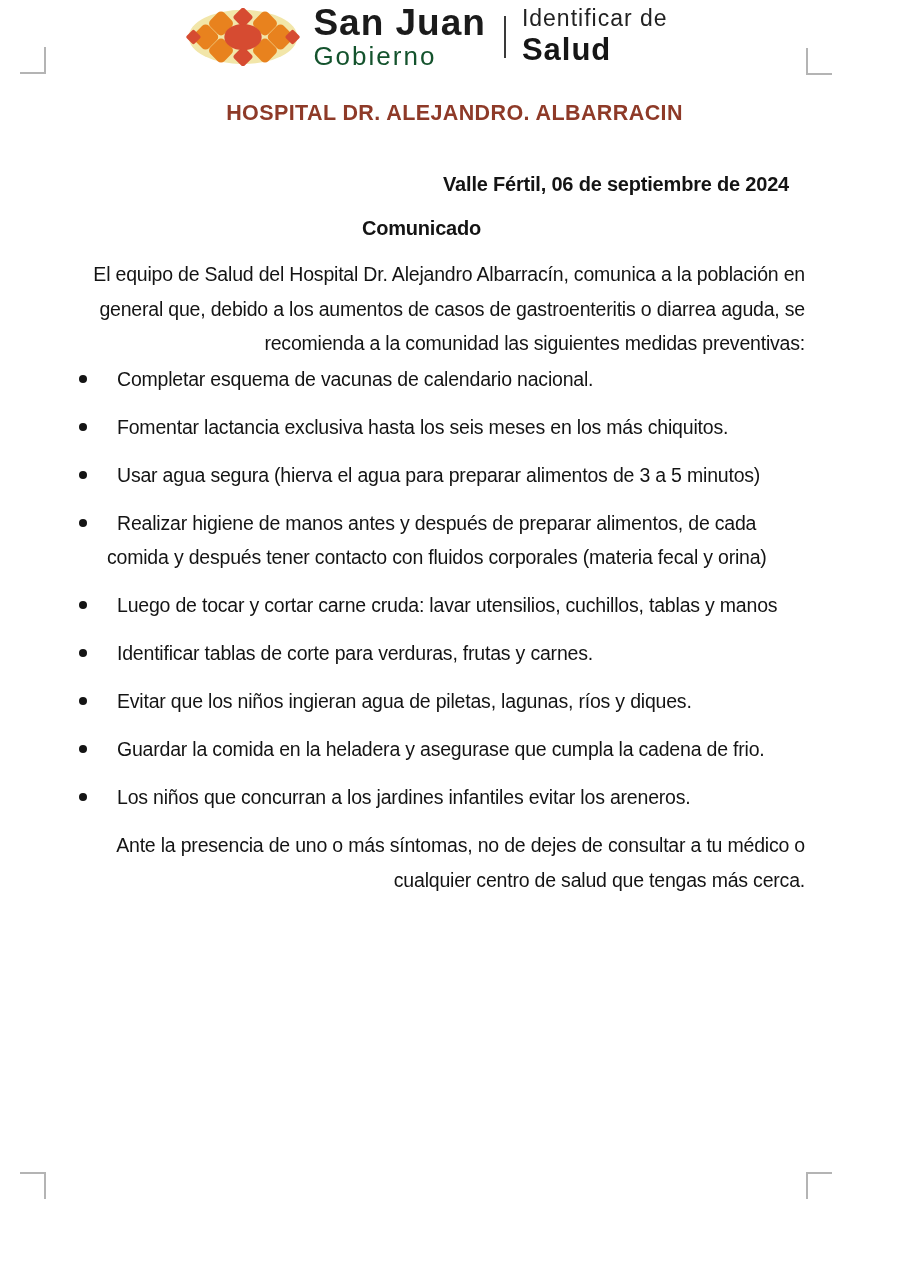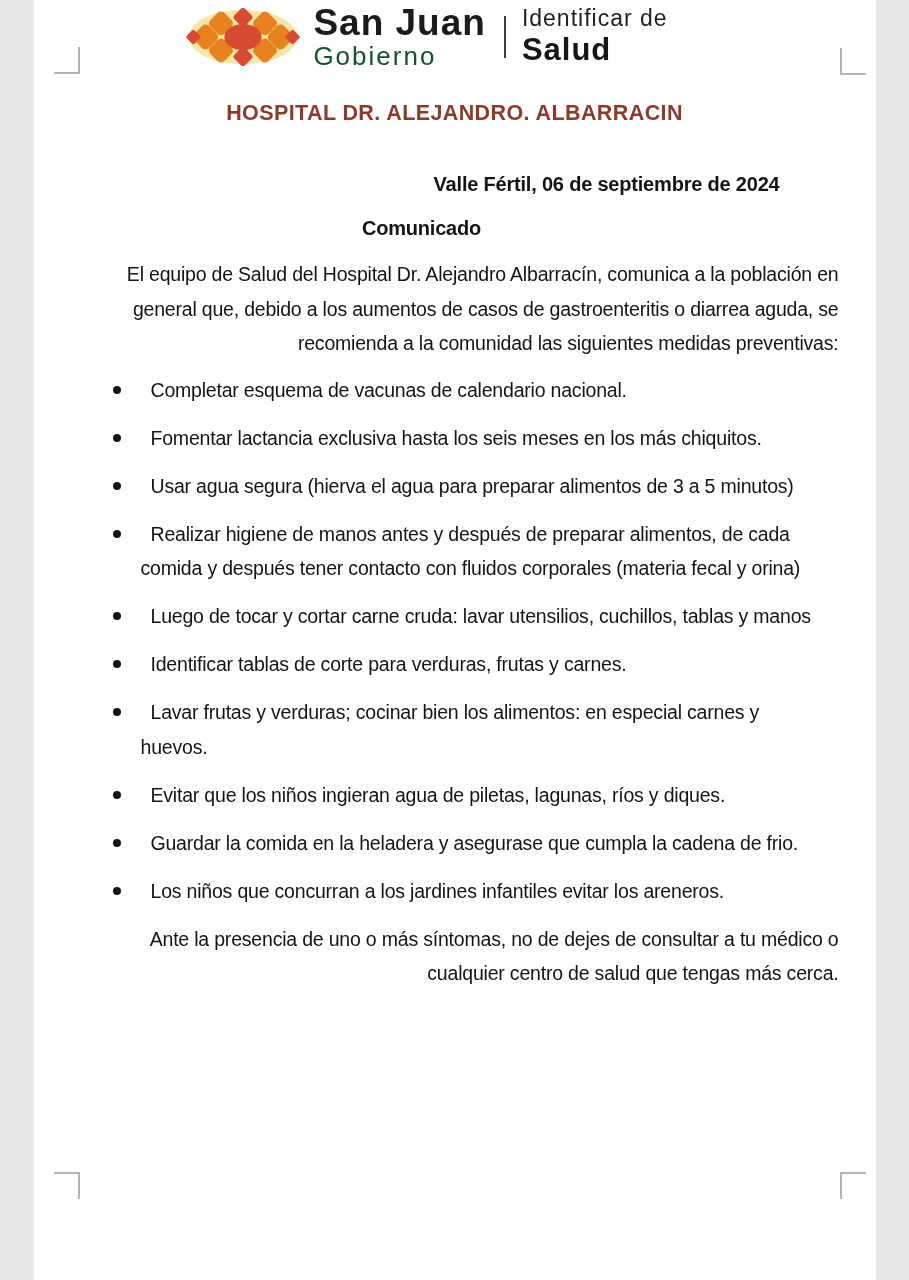--- a/index.html
+++ b/index.html
@@ -1,19 +1,19 @@
 <!DOCTYPE html>
 <html><head>
 <meta charset="utf-8">
 <style>
   * { margin:0; padding:0; box-sizing:border-box; }
   html,body { background:#e8e8e8; }
   .page {
     position:relative;
-    width:842px; height:1280px;
+    width:909px; height:1280px;
     margin:0 auto;
     background:#ffffff;
     font-family:"Liberation Sans", sans-serif;
     color:#141414;
     overflow:hidden;
   }
   
   .corner { position:absolute; width:26px; height:27px; }
   .corner.tl { left:20px;  top:47px;    border-right:2px solid #b4b4b4; border-bottom:2px solid #b4b4b4; }
   .corner.tr { left:806px; top:48px;    border-left:2px solid #b4b4b4;  border-bottom:2px solid #b4b4b4; }
@@ -37,21 +37,21 @@
 
   .hospital-title {
     margin-top:32px;
     text-align:center;
     font-size:21.5px; font-weight:700; letter-spacing:0.4px;
     color:#8e3a28;
   }
 
   
   .date-line {
-    margin-top:47px; margin-right:96px;
+    margin-top:47px; margin-right:120px;
     text-align:right;
     font-size:20px; font-weight:700;
     letter-spacing:-0.2px;
   }
   .doc-title {
     margin-top:21px;
     text-align:center;
     position:relative; left:-33px;
     font-size:20px; font-weight:700;
     letter-spacing:-0.2px;
@@ -59,21 +59,21 @@
   .intro, .closing {
     margin-left:43px;
     width:762px;
     margin-top:17px;
     font-size:19.5px; line-height:34.6px;
     letter-spacing:-0.2px;
     text-align:right;
   }
   .bullet-list {
     list-style:none;
-    margin-left:43px; margin-top:12px;
+    margin-left:43px; margin-top:1px;
     width:744px;
   }
   .bullet-list li {
     position:relative;
     padding-left:64px;
     text-indent:10px;
     font-size:19.5px; line-height:34.6px;
     letter-spacing:-0.2px;
     margin-bottom:13.4px;
   }
@@ -140,21 +140,20 @@
         <li><span class="dot"></span><span>Fomentar lactancia exclusiva hasta los seis meses en los más chiquitos.</span></li>
 
         <li><span class="dot"></span><span>Usar agua segura (hierva el agua para preparar alimentos de 3 a 5 minutos)</span></li>
 
         <li><span class="dot"></span><span>Realizar higiene de manos antes y después de preparar alimentos, de cada comida y después tener contacto con fluidos corporales (materia fecal y orina)</span></li>
 
         <li><span class="dot"></span><span>Luego de tocar y cortar carne cruda: lavar utensilios, cuchillos, tablas y manos</span></li>
 
         <li><span class="dot"></span><span>Identificar tablas de corte para verduras, frutas y carnes.</span></li>
 
-        <li><span class="dot"></span><span>Lavar frutas y verduras; cocinar bien los alimentos: en especial carnes y huevos.</span></li>
 
         <li><span class="dot"></span><span>Evitar que los niños ingieran agua de piletas, lagunas, ríos y diques.</span></li>
 
         <li><span class="dot"></span><span>Guardar la comida en la heladera y asegurase que cumpla la cadena de frio.</span></li>
 
         <li><span class="dot"></span><span>Los niños que concurran a los jardines infantiles evitar los areneros.</span></li>
       </ul>
 
     <p class="closing">Ante la presencia de uno o más síntomas, no de dejes de consultar a tu médico o cualquier centro de salud que tengas más cerca.</p>
   </main>

